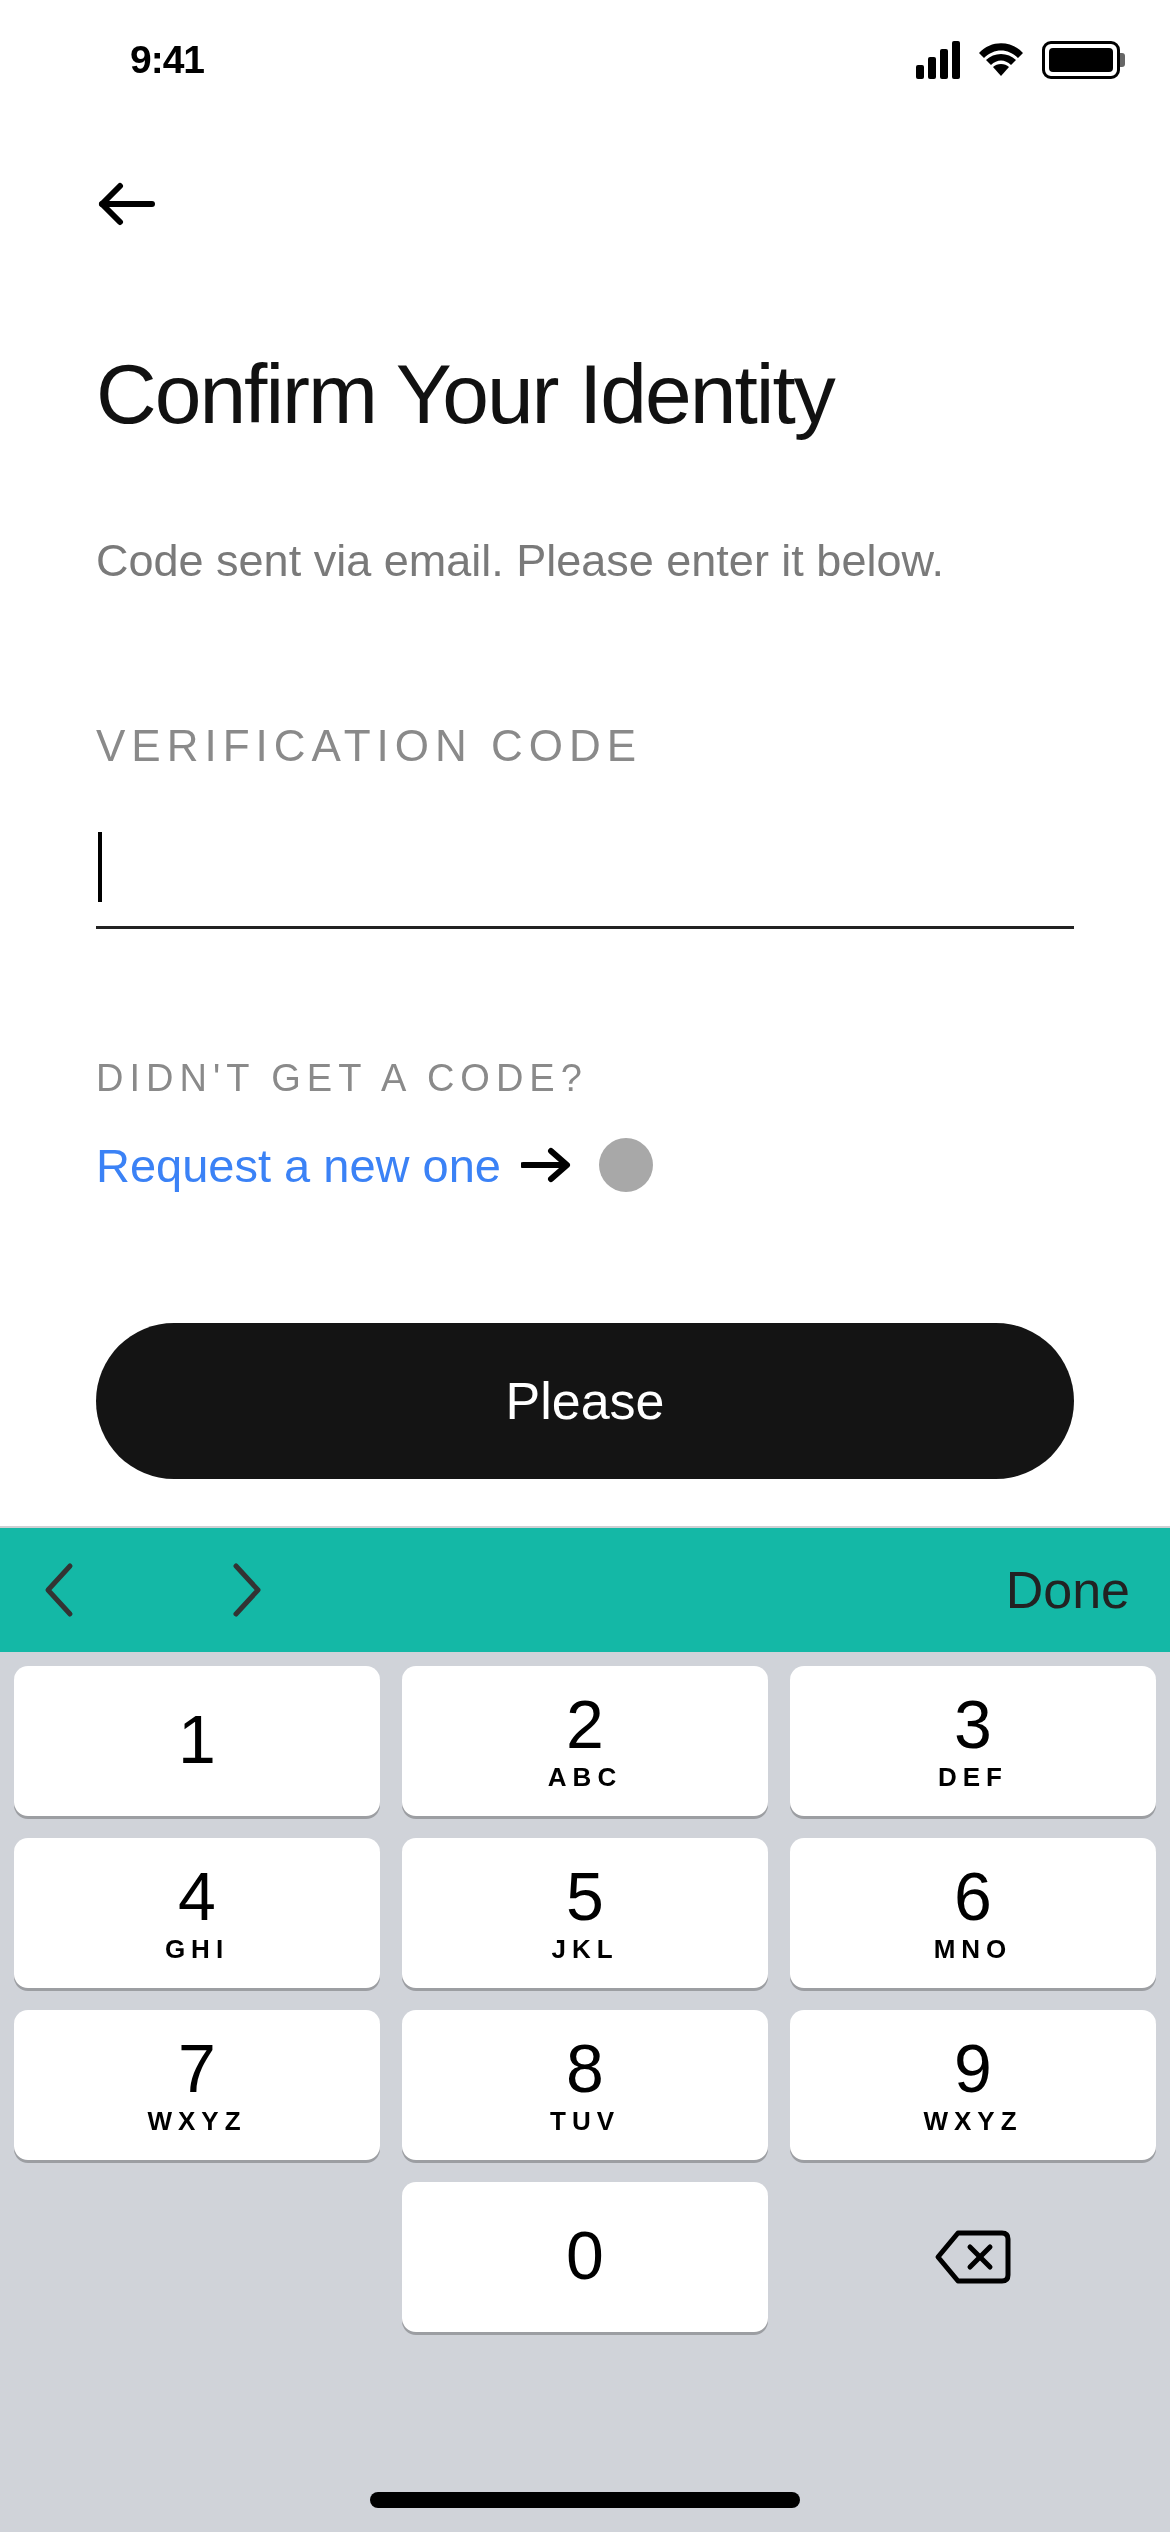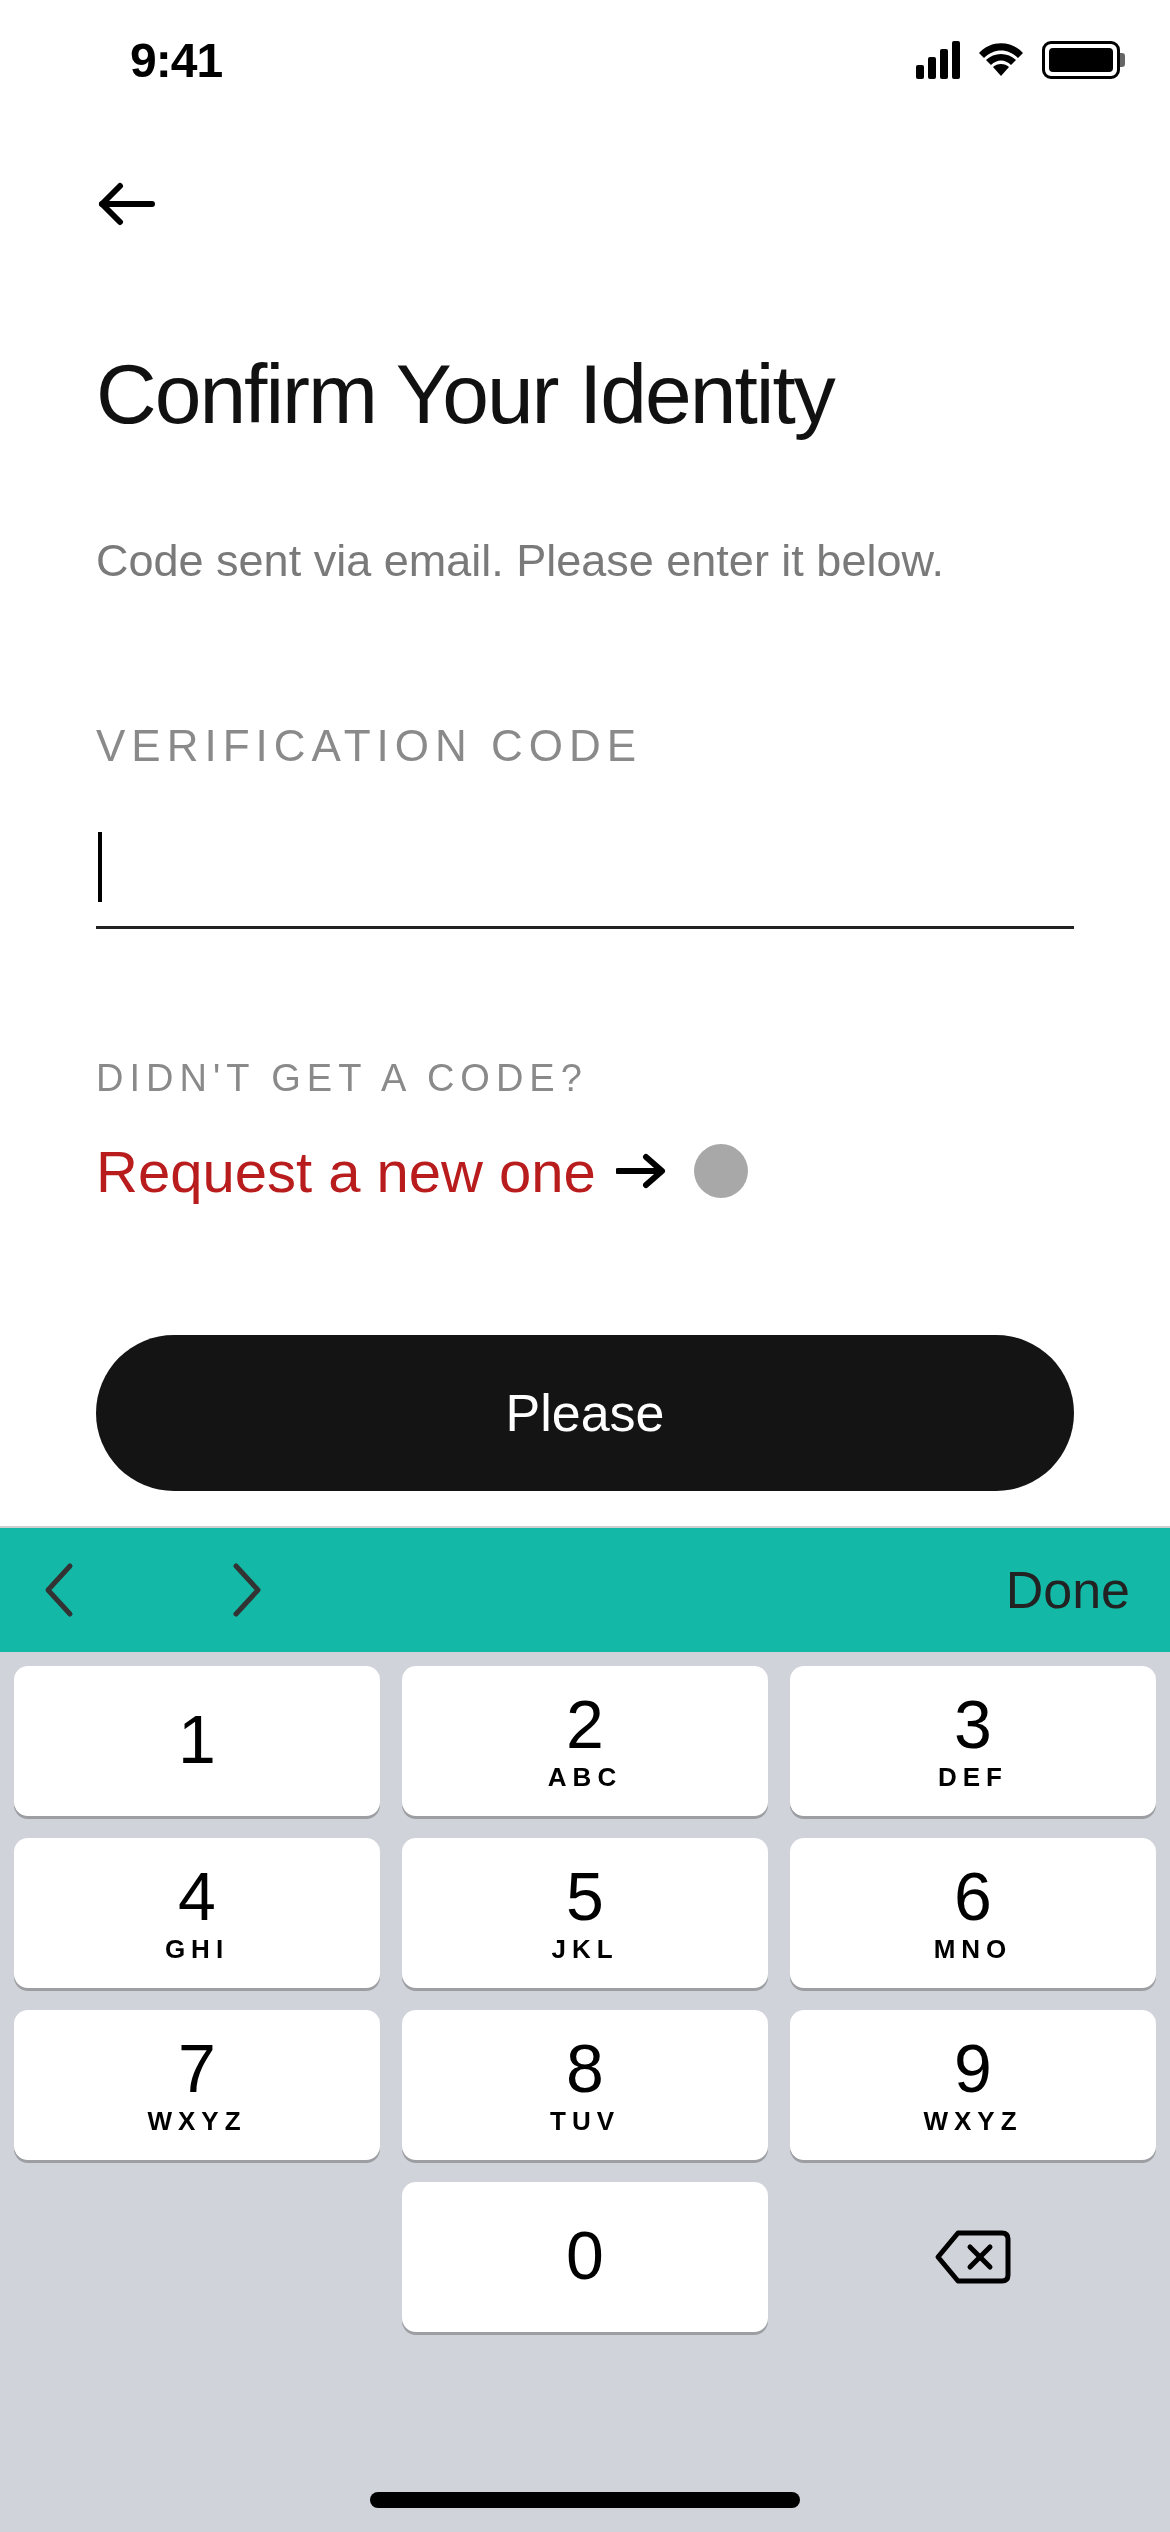--- a/index.html
+++ b/index.html
@@ -24,21 +24,21 @@
     }
     
     .status-bar {
       height: 120px;
       display: flex;
       align-items: center;
       justify-content: space-between;
       padding: 0 50px 0 0;
     }
     .status-time {
-      font-size: 48px;
+      font-size: 39px;
       font-weight: 600;
       letter-spacing: -1px;
       margin-left: 130px;
     }
     .status-icons {
       display: flex;
       align-items: center;
       gap: 18px;
     }
     .signal-bars {
@@ -145,22 +145,22 @@
       margin-top: 128px;
       font-weight: 500;
     }
     .resend-row {
       margin-top: 38px;
       display: flex;
       align-items: center;
       gap: 28px;
     }
     .resend-link {
-      font-size: 58px;
-      color: #b91c1c;
+      font-size: 47px;
+      color: #3b82f6;
       font-weight: 500;
       display: flex;
       align-items: center;
       gap: 20px;
     }
     .resend-link svg { display:block; }
     .dot {
       width: 54px;
       height: 54px;
       border-radius: 50%;

